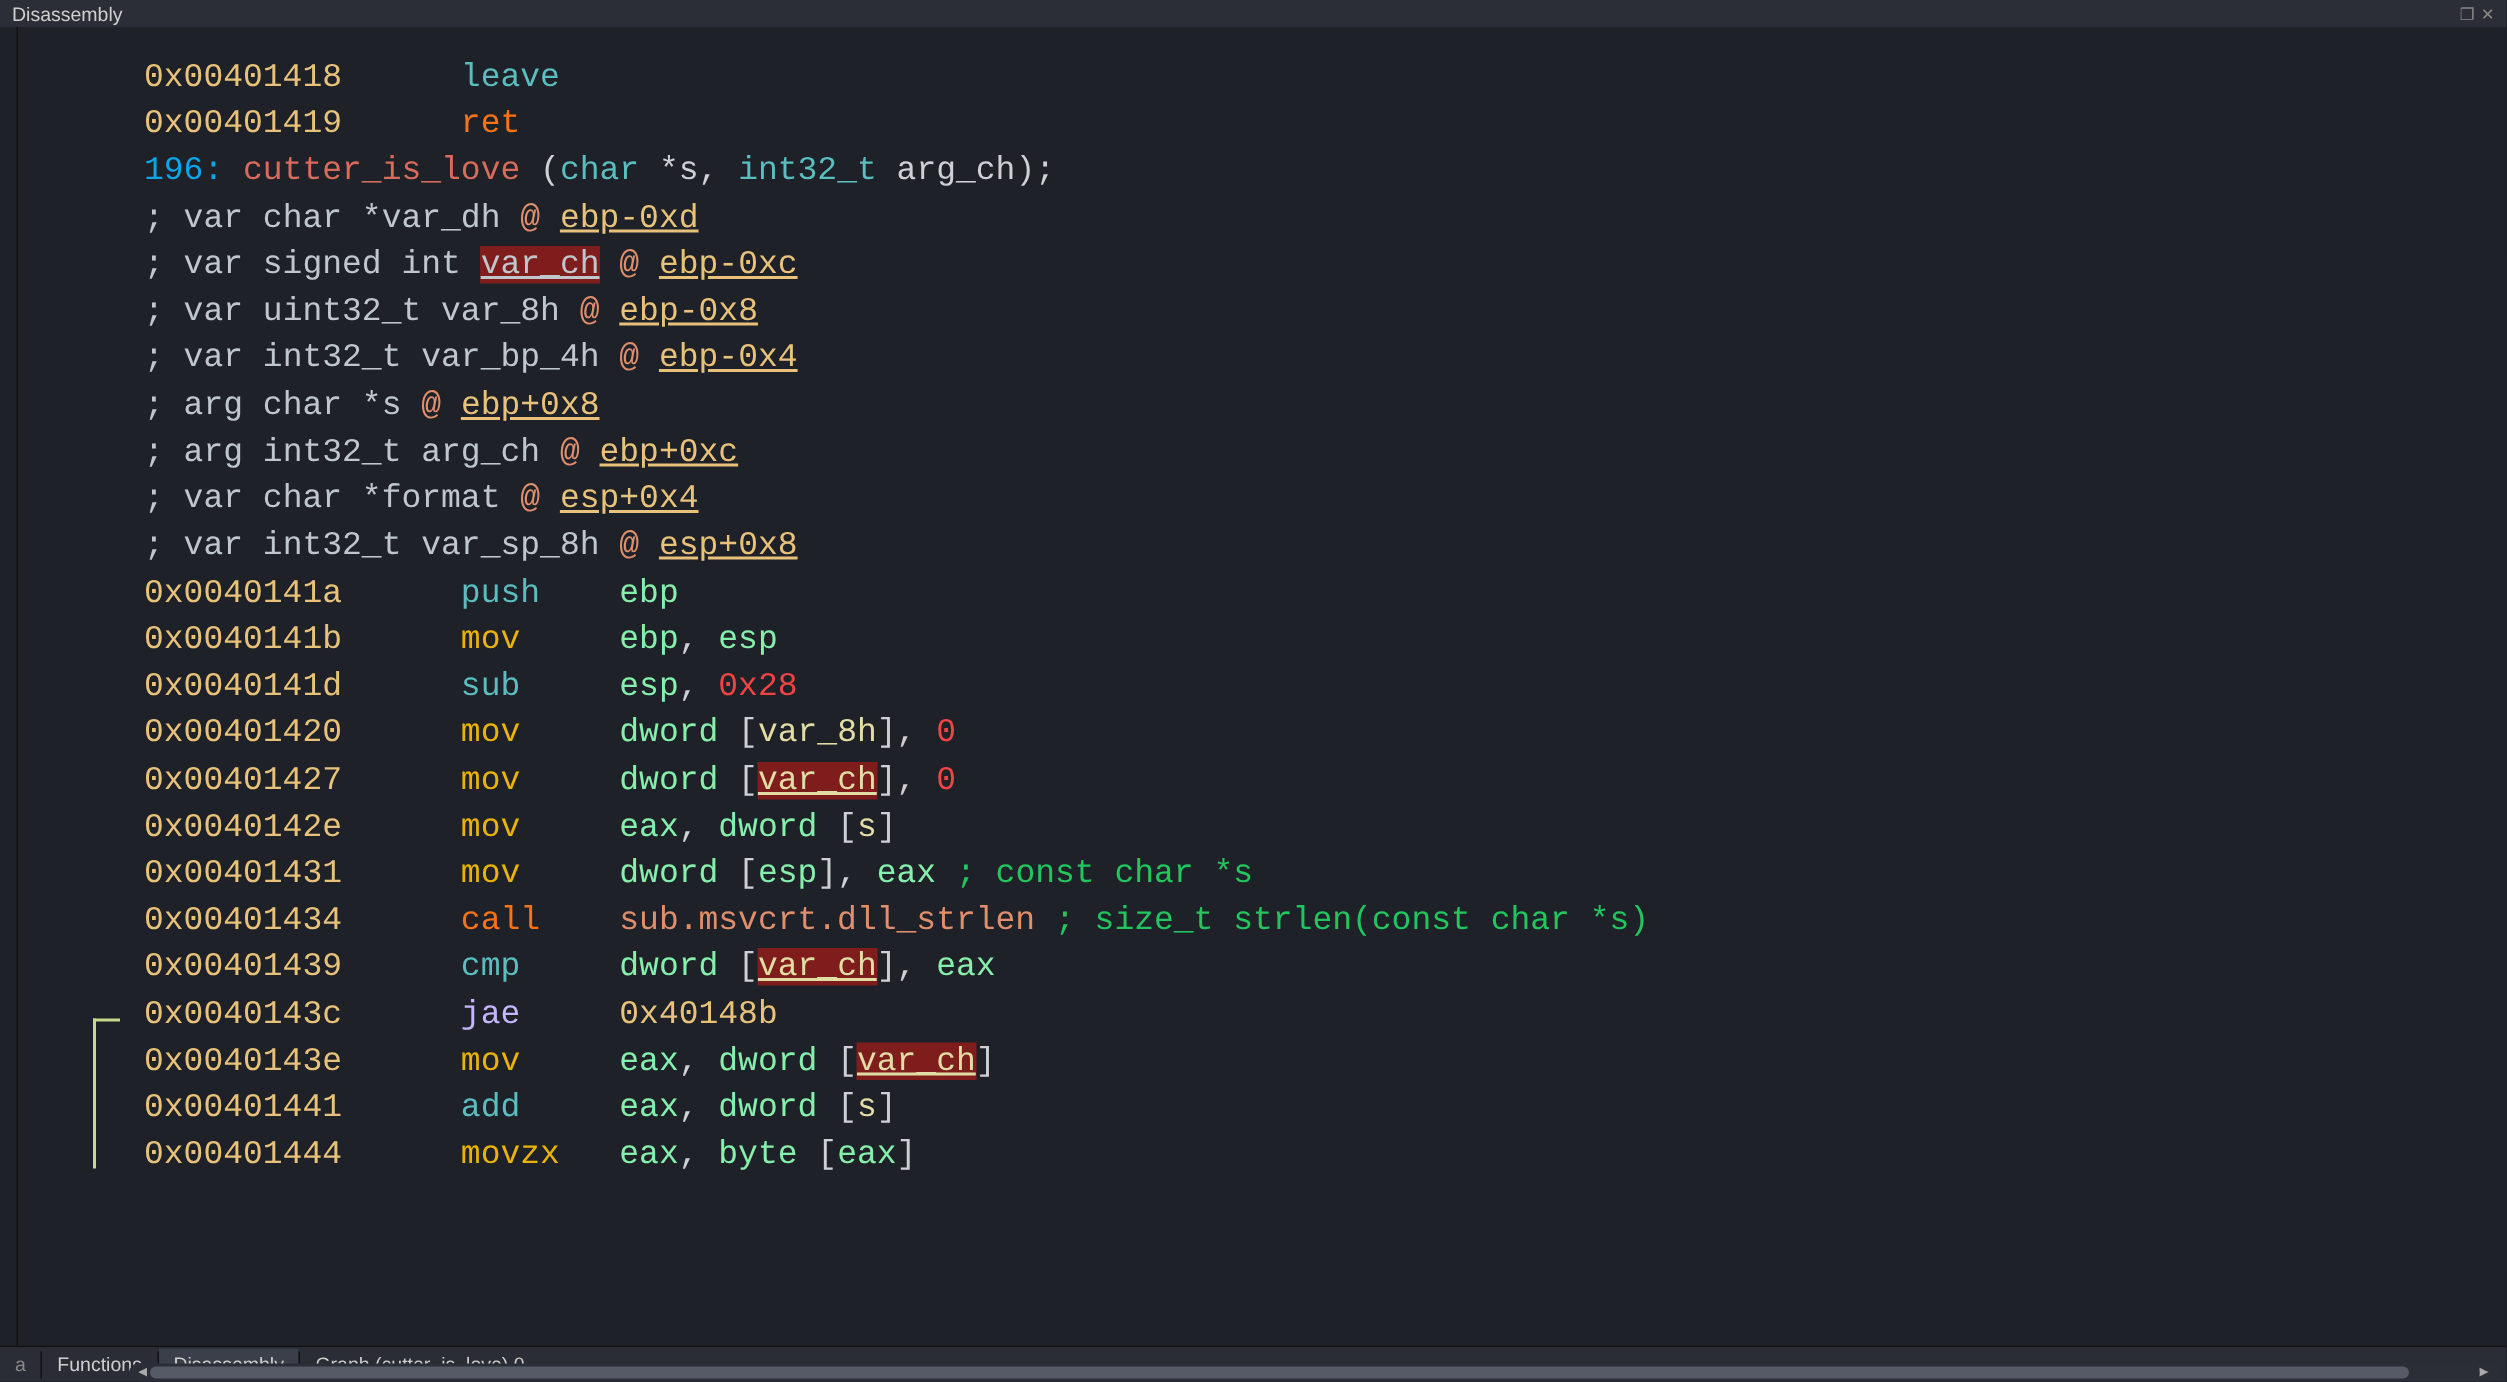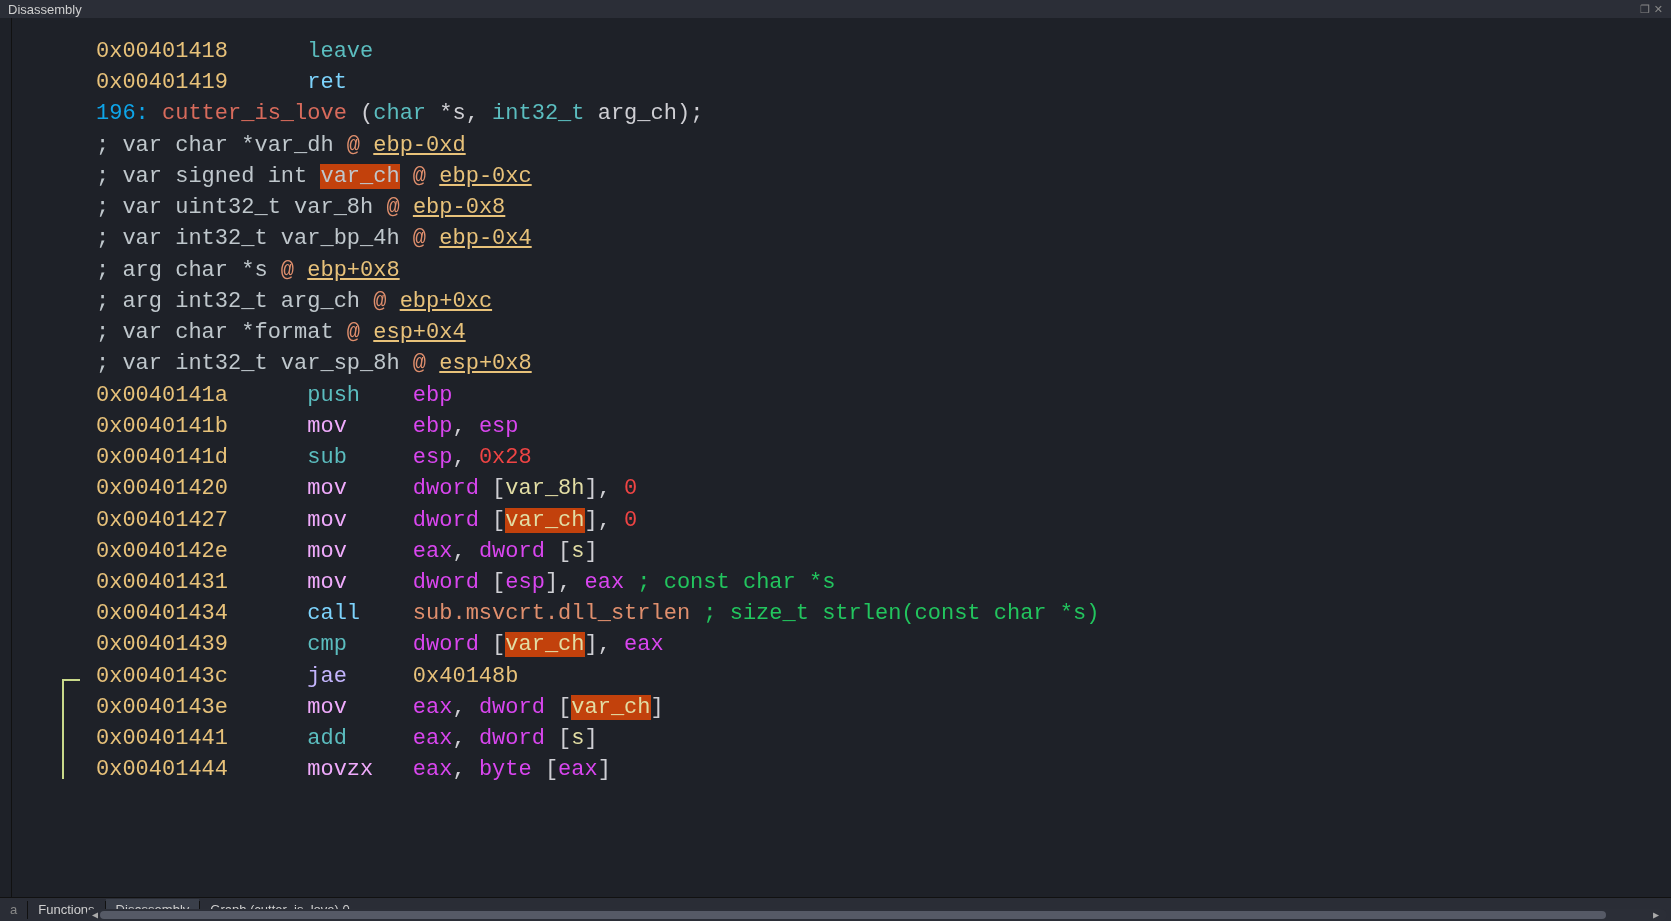--- a/index.html
+++ b/index.html
@@ -54,38 +54,38 @@
     position: relative;
   }
   .code-content {
     padding: 18px 0 12px 10px;
     line-height: 1.42;
     white-space: pre;
   }
   .line { }
   .addr { color: #e8c27a; }
   .mn-leave, .mn-push, .mn-sub, .mn-cmp, .mn-add { color: #5bbdbf; }
-  .mn-ret, .mn-call { color: #7dd3fc; }
-  .mn-mov, .mn-movzx { color: #f0abfc; }
+  .mn-ret, .mn-call { color: #f97316; }
+  .mn-mov, .mn-movzx { color: #eab308; }
   .mn-jae { color: #c4b5fd; }
   .fn-size { color: #0ea5e9; }
   .fn-name { color: #d86b5c; }
   .fn-sig { color: #cfcfd4; }
   .cmt { color: #bfc7cc; }
   .cmt-semi { color: #22c55e; }
   .var-at { color: #e08f6d; }
   .var-loc { color: #e8c27a; text-decoration: underline; }
-  .reg { color: #d946ef; }
+  .reg { color: #86efac; }
   .op-punct { color: #cfcfd4; }
   .var-ref { color: #e2dda4; }
   .num { color: #ef4444; }
   .sub-call { color: #e08f6d; }
   .jmp-target { color: #e8c27a; }
   .type-kw { color: #5bbdbf; }
-  .highlight-var { background: #c2410c; }
+  .highlight-var { background: #7f1d1d; text-decoration: underline; }
   .hscroll {
     position: absolute;
     bottom: 0;
     left: 86px;
     right: 4px;
     height: 12px;
     background: #2b2e37;
     border-radius: 6px;
     display: flex;
     align-items: center;

